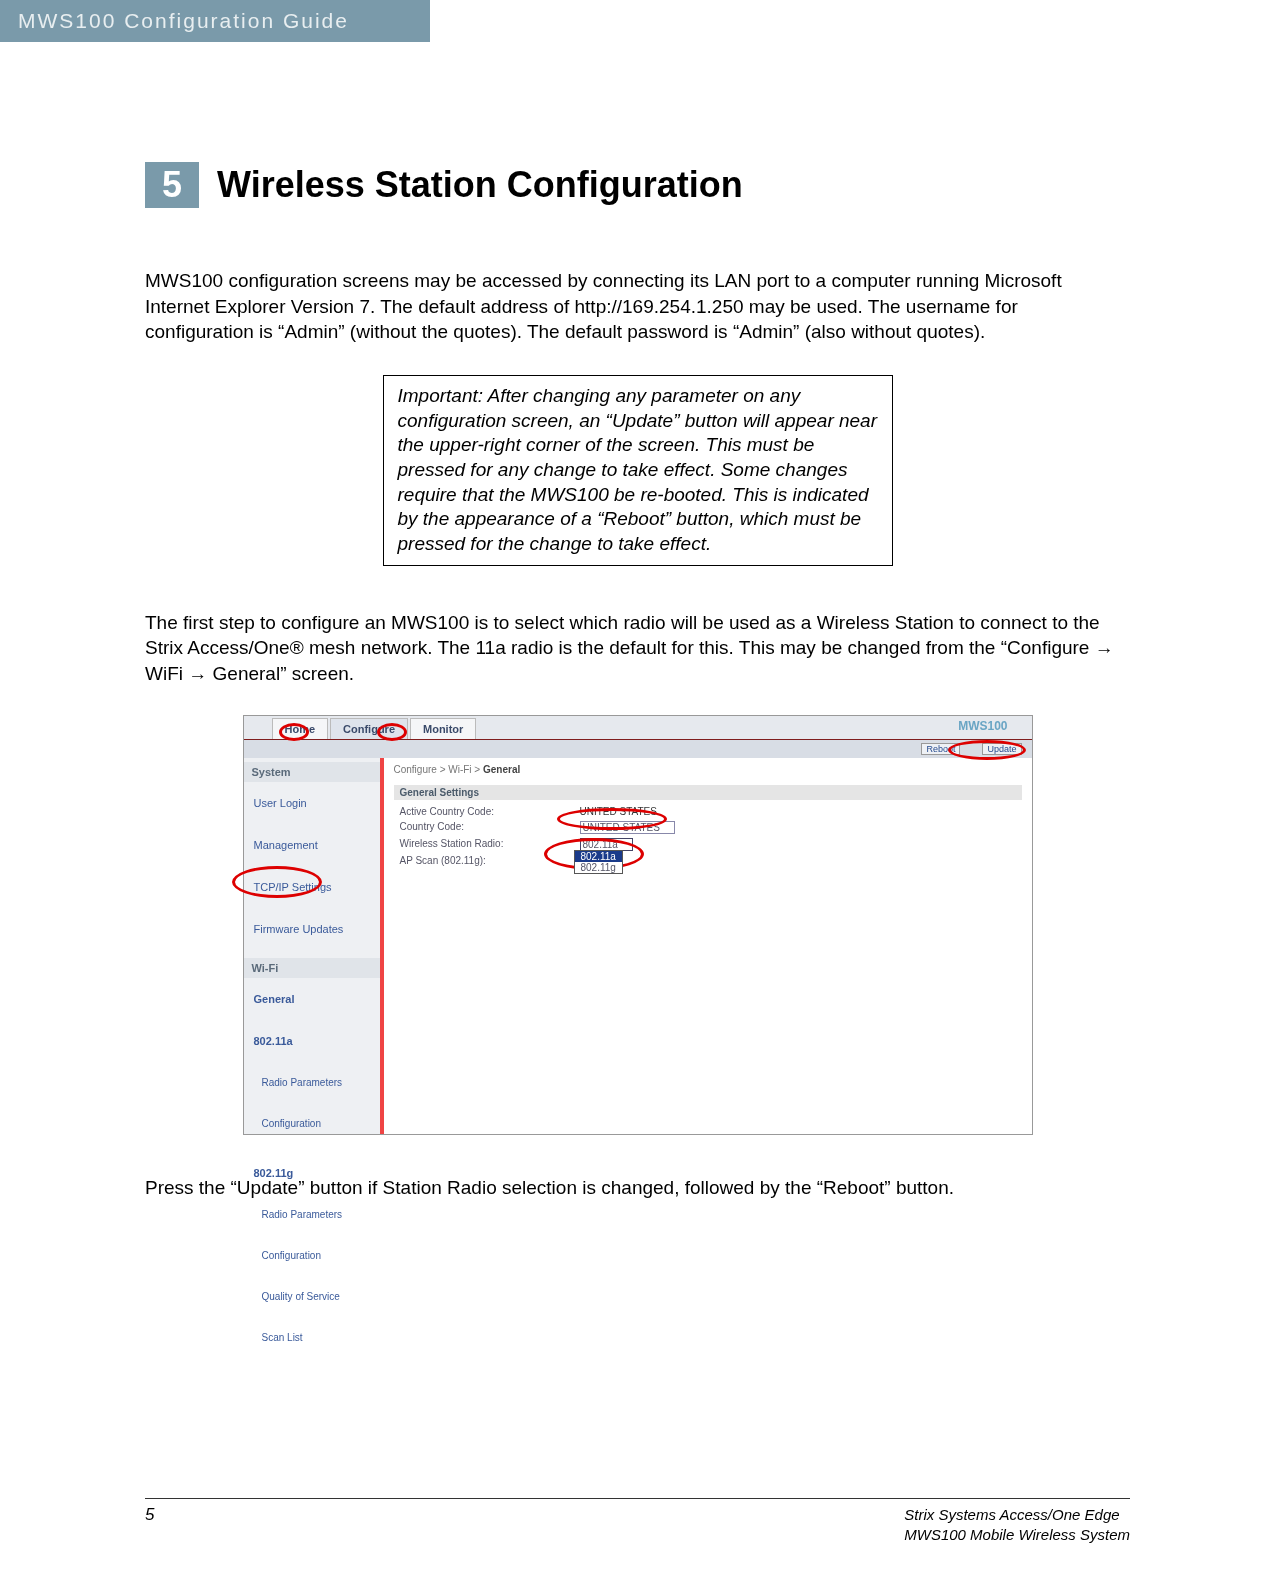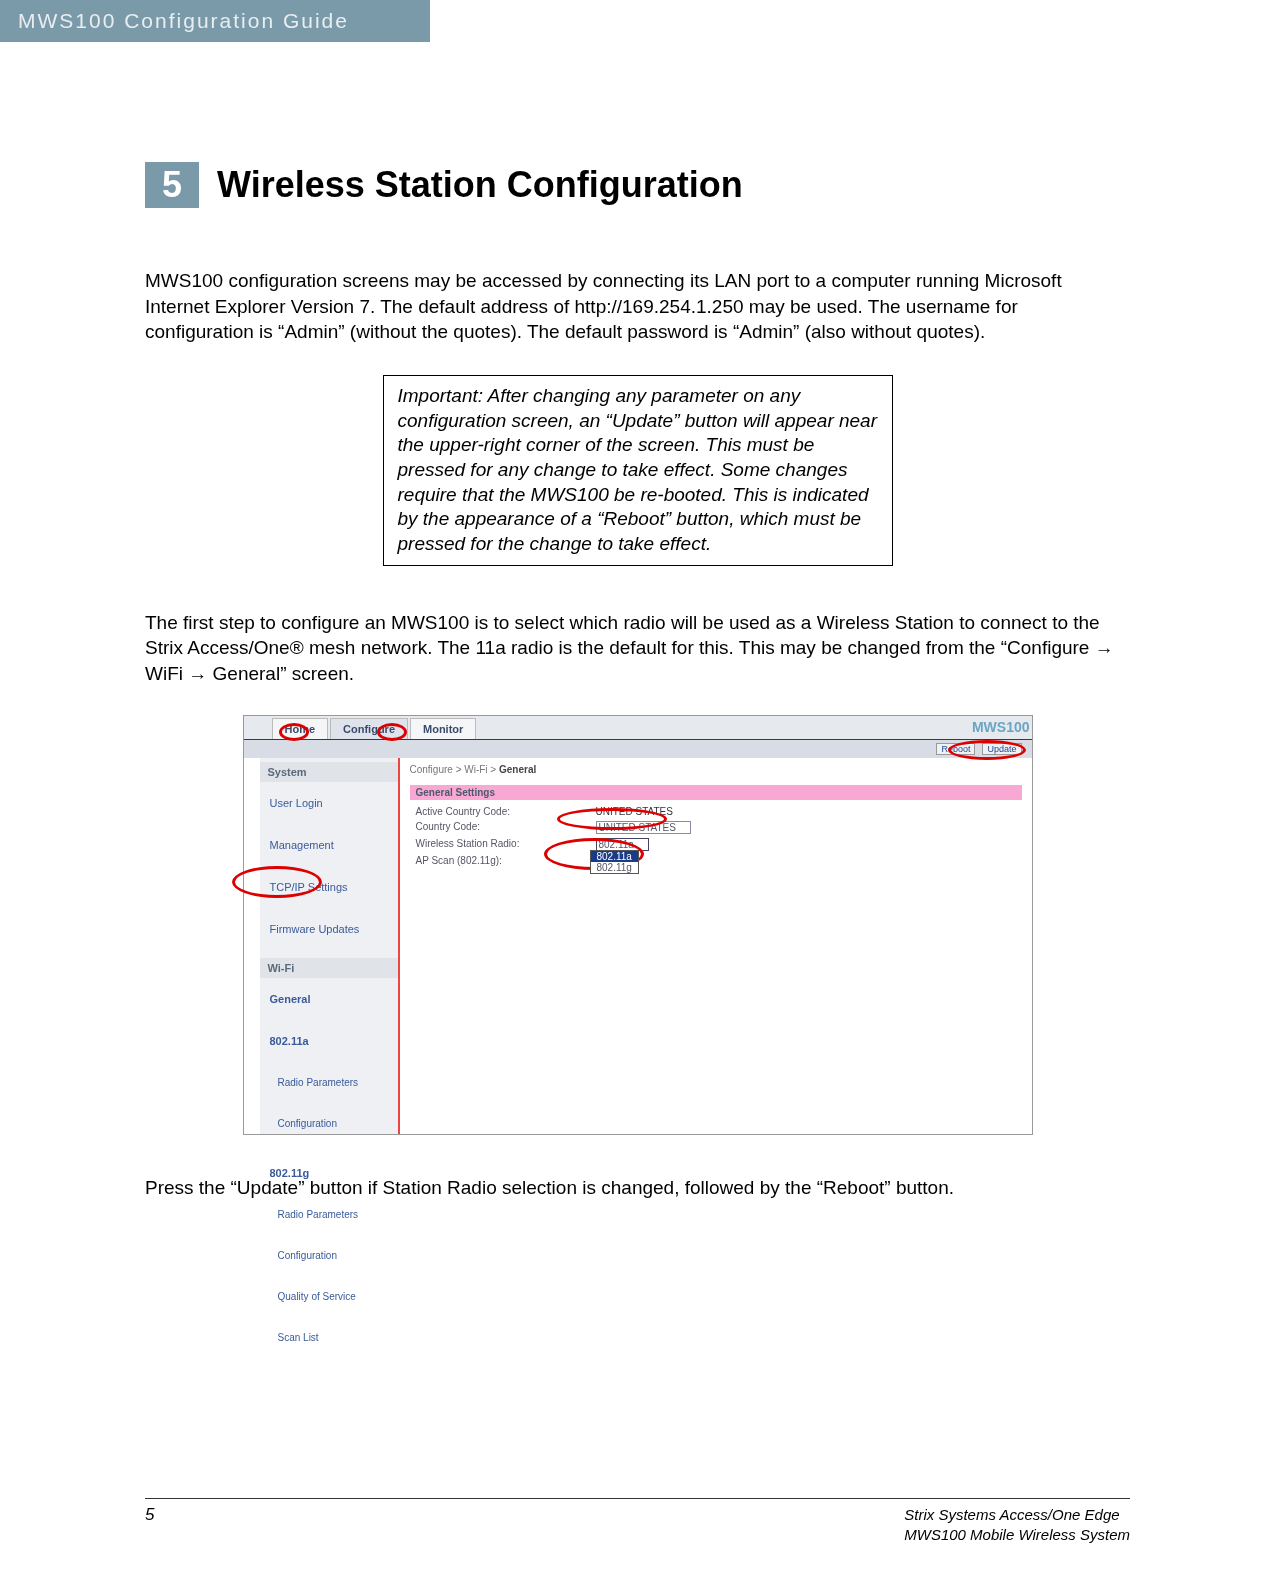--- a/index.html
+++ b/index.html
@@ -95,54 +95,53 @@
       padding: 4px 12px;
       background: #f5f6f8;
       border: 1px solid #bbb;
       border-bottom: none;
       margin-right: 2px;
       position: relative;
     }
     .tab.active { background: #dfe4ec; }
     .mws-label {
       position: absolute;
-      right: 2px;
+      right: 24px;
       top: 3px;
-      font-size: 14px;
+      font-size: 12px;
       color: #6aa5c4;
       font-weight: bold;
     }
     .topbar2 {
       background: #d8dde5;
       height: 18px;
       display: flex;
       justify-content: flex-end;
       align-items: center;
       padding-right: 10px;
-      gap: 7px;
+      gap: 22px;
     }
     .btn-mini {
       font-size: 9px;
       color: #264a8e;
       background: #eef1f5;
       border: 1px solid #999;
       padding: 0 4px;
       cursor: pointer;
     }
     .ss-body {
       display: flex;
       height: calc(100% - 42px);
     }
     .sidebar {
       width: 140px;
       background: #eef0f3;
-      border-right: 2px solid #ef4444;
+      border-right: 4px solid #ef4444;
       font-size: 11px;
       padding: 4px 0;
-      margin-left: 16px;
     }
     .side-section {
       font-weight: bold;
       color: #5a6a7a;
       padding: 4px 8px;
       background: #e0e4e9;
     }
     .side-item {
       color: #3a5a9a;
       padding: 15px 10px;
@@ -157,21 +156,21 @@
       padding: 6px 10px;
       font-size: 11px;
     }
     .breadcrumb {
       color: #777;
       font-size: 10px;
       margin-bottom: 10px;
     }
     .breadcrumb b { color: #444; }
     .settings-header {
-      background: #f9a8d4;
+      background: #e5e5e5;
       color: #4a5a6a;
       font-weight: bold;
       font-size: 10px;
       padding: 2px 6px;
       margin-bottom: 4px;
     }
     .formrow {
       display: flex;
       align-items: flex-start;
       font-size: 10px;

